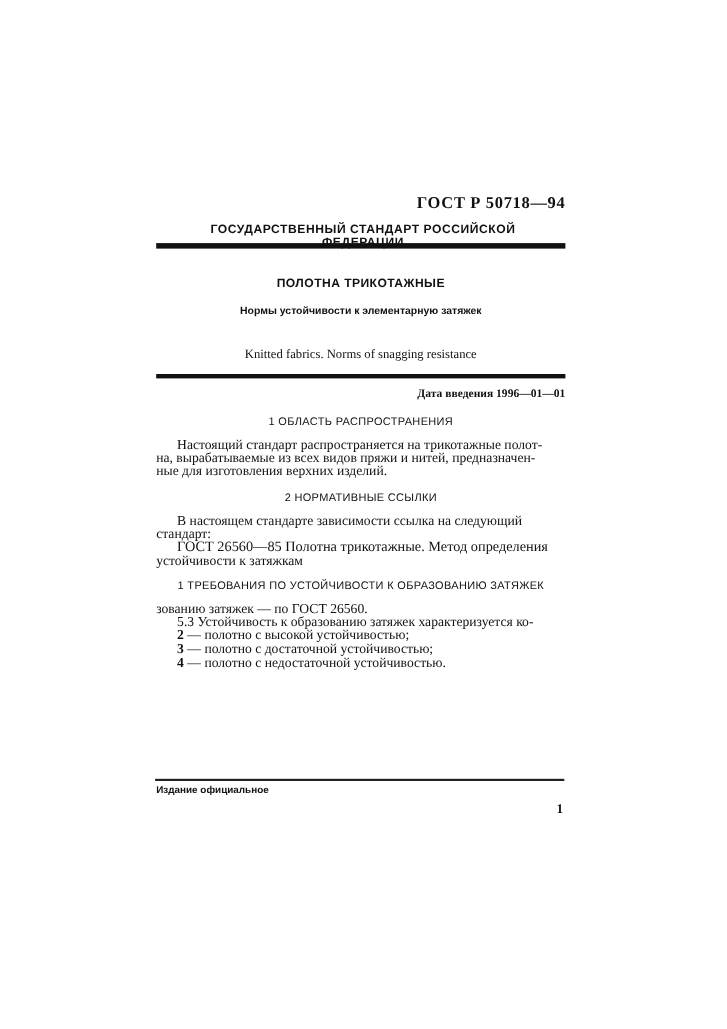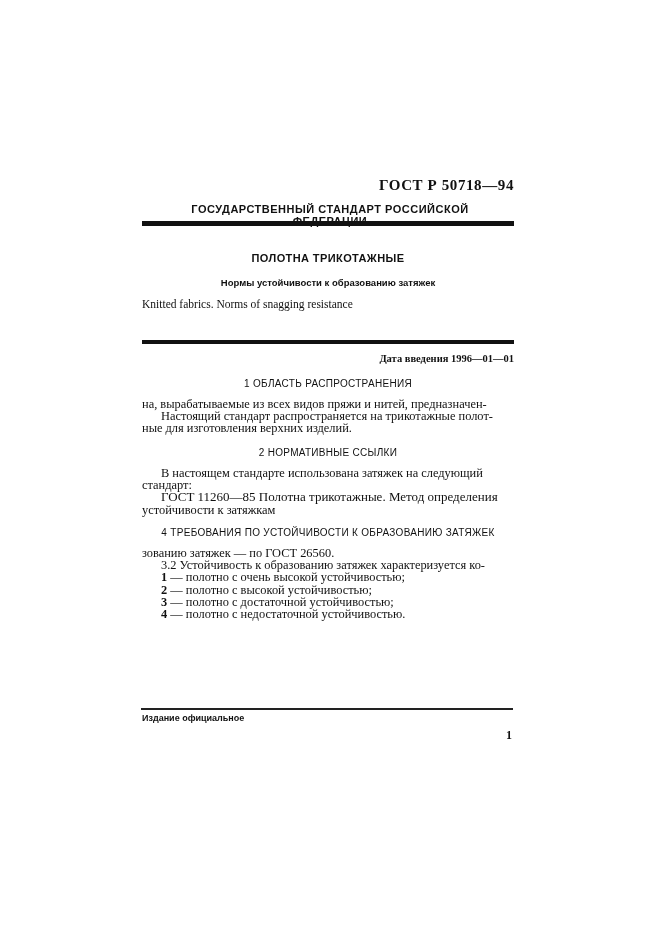--- a/index.html
+++ b/index.html
@@ -22,21 +22,21 @@
     .rule-thin { left: 141px; width: 372px; height: 2px; background: #222; }
     .title {
       top: 252px; left: 142px; width: 372px; text-align: center;
       font-family: "Liberation Sans", sans-serif; font-weight: bold; font-size: 11px; letter-spacing: 0.4px;
     }
     .subtitle {
       top: 277px; left: 142px; width: 372px; text-align: center;
       font-family: "Liberation Sans", sans-serif; font-weight: bold; font-size: 9.5px;
     }
     .en-title {
-      top: 298px; left: 142px; width: 372px; text-align: left;
+      top: 316px; left: 142px; width: 372px; text-align: center;
       font-size: 11.5px;
     }
     .date {
       top: 353px; right: 147px; font-weight: bold; font-size: 10.5px;
       font-family: "Liberation Serif", serif;
     }
     .section-head {
       left: 142px; width: 372px; text-align: center;
       font-family: "Liberation Sans", sans-serif; font-weight: normal; font-size: 10px; letter-spacing: 0.3px;
     }
@@ -56,47 +56,46 @@
     }
   </style>
 </head>
 <body>
 
 <div class="abs gost-code">ГОСТ Р 50718—94</div>
 <div class="abs agency">ГОСУДАРСТВЕННЫЙ СТАНДАРТ РОССИЙСКОЙ ФЕДЕРАЦИИ</div>
 <div class="abs rule-thick" style="top:221px;"></div>
 
 <div class="abs title">ПОЛОТНА ТРИКОТАЖНЫЕ</div>
-<div class="abs subtitle">Нормы устойчивости к образованию затяжек</div>
+<div class="abs subtitle">Нормы устойчивости к элементарную затяжек</div>
 <div class="abs en-title">Knitted fabrics. Norms of snagging resistance</div>
 
 <div class="abs rule-thick" style="top:340px; height:4px;"></div>
 
 <div class="abs date">Дата введения 1996—01—01</div>
 
 <div class="abs section-head" style="top:378px;">1 ОБЛАСТЬ РАСПРОСТРАНЕНИЯ</div>
 <div class="abs para" style="top:398px;">
+  <span class="line indent">Настоящий стандарт распространяется на трикотажные полот-</span>
   <span class="line">на, вырабатываемые из всех видов пряжи и нитей, предназначен-</span>
-  <span class="line indent">Настоящий стандарт распространяется на трикотажные полот-</span>
   <span class="line">ные для изготовления верхних изделий.</span>
 </div>
 
 <div class="abs section-head" style="top:447px;">2 НОРМАТИВНЫЕ ССЫЛКИ</div>
 <div class="abs para" style="top:467px;">
-  <span class="line indent">В настоящем стандарте использована затяжек на следующий</span>
+  <span class="line indent">В настоящем стандарте зависимости ссылка на следующий</span>
   <span class="line">стандарт:</span>
-  <span class="line indent" style="font-size:13px;">ГОСТ 11260—85 Полотна трикотажные. Метод определения</span>
+  <span class="line indent" style="font-size:13px;">ГОСТ 26560—85 Полотна трикотажные. Метод определения</span>
   <span class="line">устойчивости к затяжкам</span>
 </div>
 
-<div class="abs section-head" style="top:527px;">4 ТРЕБОВАНИЯ ПО УСТОЙЧИВОСТИ К ОБРАЗОВАНИЮ ЗАТЯЖЕК</div>
+<div class="abs section-head" style="top:527px;">1 ТРЕБОВАНИЯ ПО УСТОЙЧИВОСТИ К ОБРАЗОВАНИЮ ЗАТЯЖЕК</div>
 <div class="abs para" style="top:547px;">
   <span class="line">зованию затяжек — по ГОСТ 26560.</span>
-  <span class="line indent">3.2 Устойчивость к образованию затяжек характеризуется ко-</span>
-  <span class="line li"><b>1</b> <span>— полотно с очень высокой устойчивостью;</span></span>
+  <span class="line indent">5.3 Устойчивость к образованию затяжек характеризуется ко-</span>
   <span class="line li"><b>2</b> <span>— полотно с высокой устойчивостью;</span></span>
   <span class="line li"><b>3</b> <span>— полотно с достаточной устойчивостью;</span></span>
   <span class="line li"><b>4</b> <span>— полотно с недостаточной устойчивостью.</span></span>
 </div>
 
 <div class="abs rule-thin" style="top:708px;"></div>
 <div class="abs footer-label">Издание официальное</div>
 <div class="abs page-num">1</div>
 
 </body></html>

